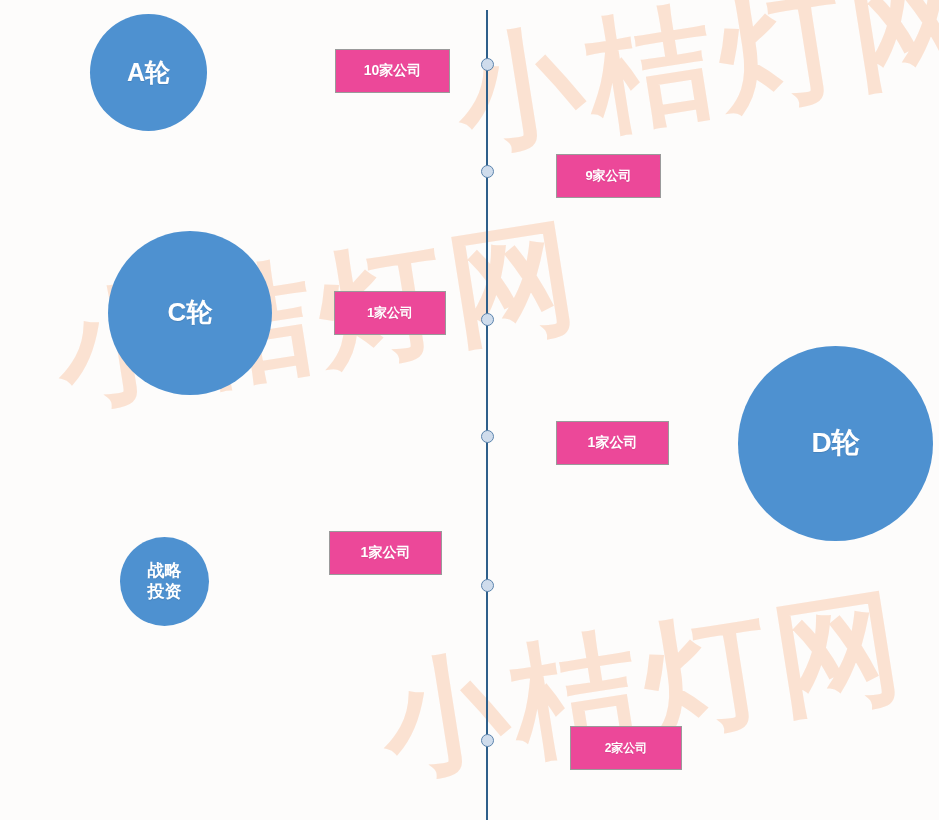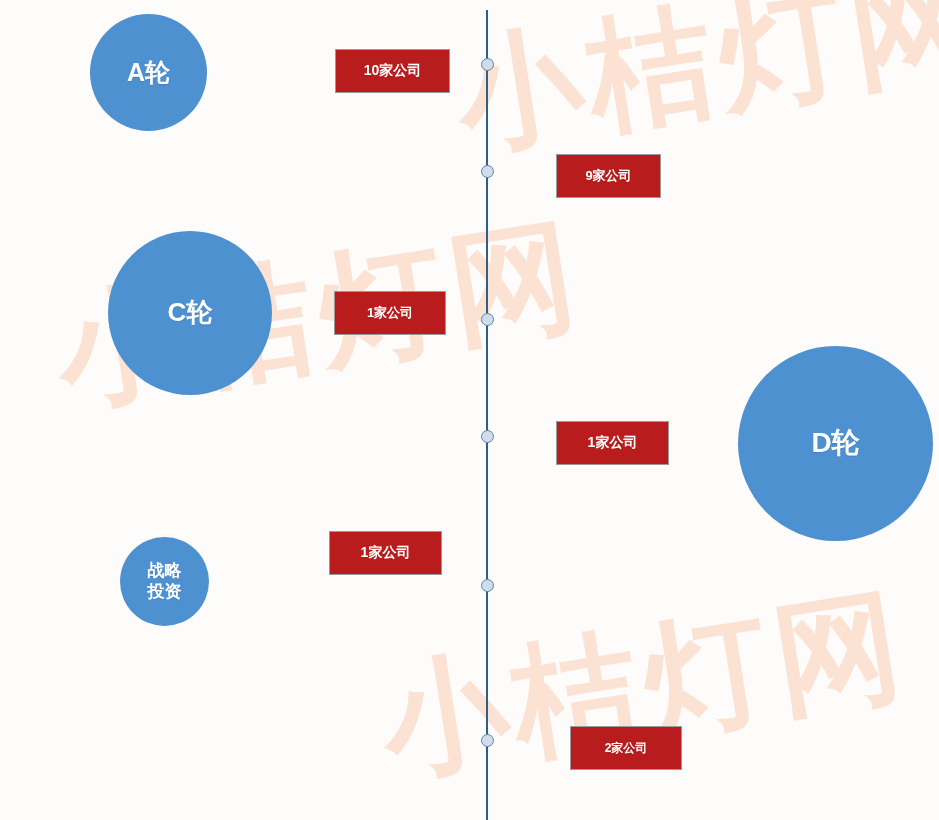--- a/index.html
+++ b/index.html
@@ -64,21 +64,21 @@
     text-align: right;
     font-weight: 700;
     line-height: 1.22;
     box-sizing: border-box;
     text-shadow: 0 1px 1px rgba(0,0,0,0.10);
   }
 
   
   .count-box {
     position: absolute;
-    background: #b91c1c;
+    background: #ec4899;
     border: 1.4px solid #9a9a9a;
     color: #ffffff;
     display: flex;
     align-items: center;
     justify-content: center;
     font-weight: 700;
     box-sizing: border-box;
     text-shadow: 0 1px 1px rgba(0,0,0,0.08);
   }
 </style>

